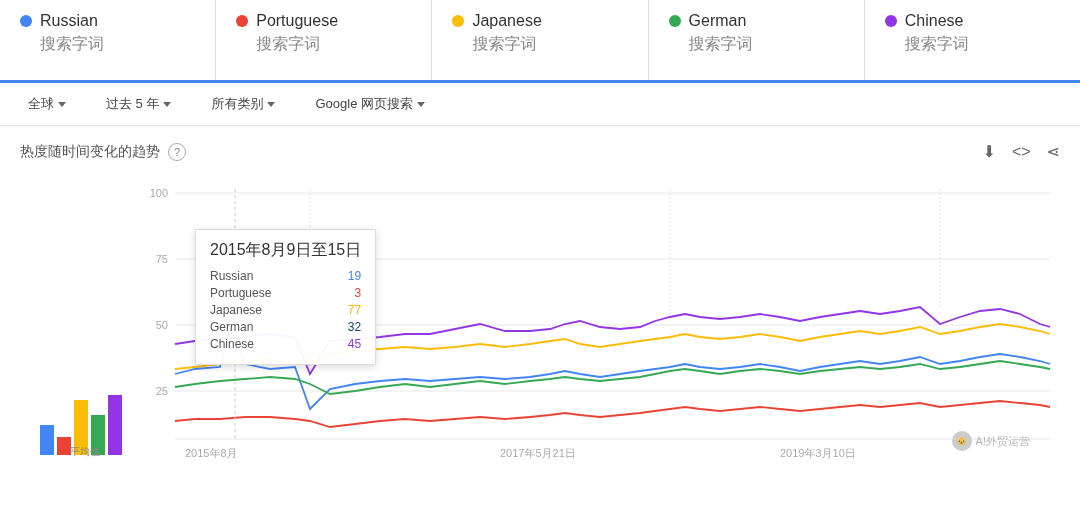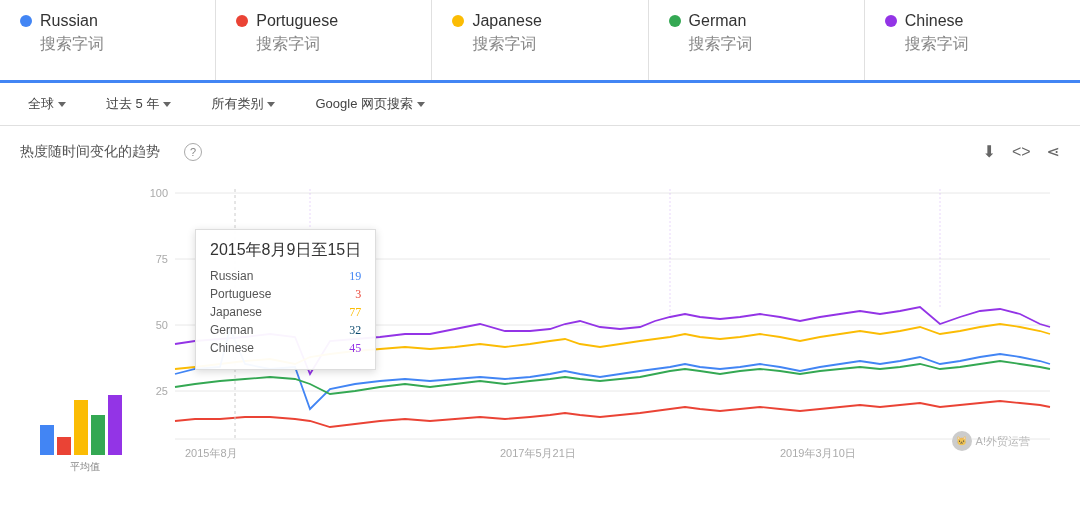--- a/index.html
+++ b/index.html
@@ -75,21 +75,21 @@
     }
     .chart-header {
       display: flex;
       align-items: center;
       justify-content: space-between;
       margin-bottom: 8px;
     }
     .chart-title-row {
       display: flex;
       align-items: flex-start;
-      gap: 24px;
+      gap: 8px;
     }
     .chart-title {
       font-size: 14px;
       color: #555;
     }
     .help-icon {
       width: 18px;
       height: 18px;
       border-radius: 50%;
       border: 1px solid #aaa;
@@ -136,21 +136,21 @@
       font-weight: 500;
       margin-bottom: 8px;
     }
     .tooltip-row {
       display: flex;
       justify-content: space-between;
       margin-bottom: 3px;
       gap: 16px;
     }
     .tooltip-label { color: #555; }
-    .tooltip-value { font-weight: 500; font-family: Liberation Serif, serif; }
+    .tooltip-value { font-weight: 500; }
 
     
     .bar-chart-area {
       position: absolute;
       bottom: 28px;
       left: 20px;
       display: flex;
       align-items: flex-end;
       gap: 3px;
       height: 70px;
@@ -176,21 +176,21 @@
       background: #ccc;
       border-radius: 50%;
       display: inline-flex;
       align-items: center;
       justify-content: center;
       font-size: 9px;
     }
 
     .avg-label {
       position: absolute;
-      bottom: 9px;
+      bottom: 24px;
       left: 50px;
       font-size: 10px;
       color: #888;
     }
   </style>
 </head>
 <body>
 
 <div class="legend-bar">
 

